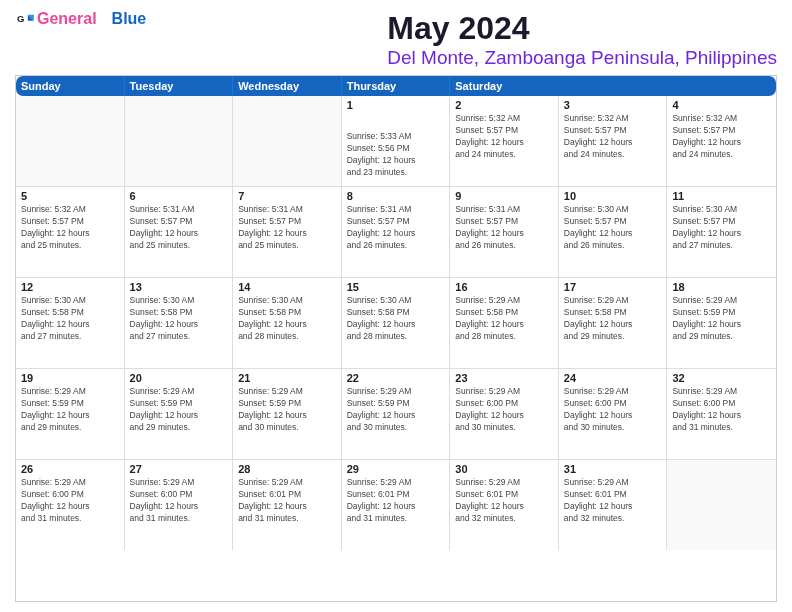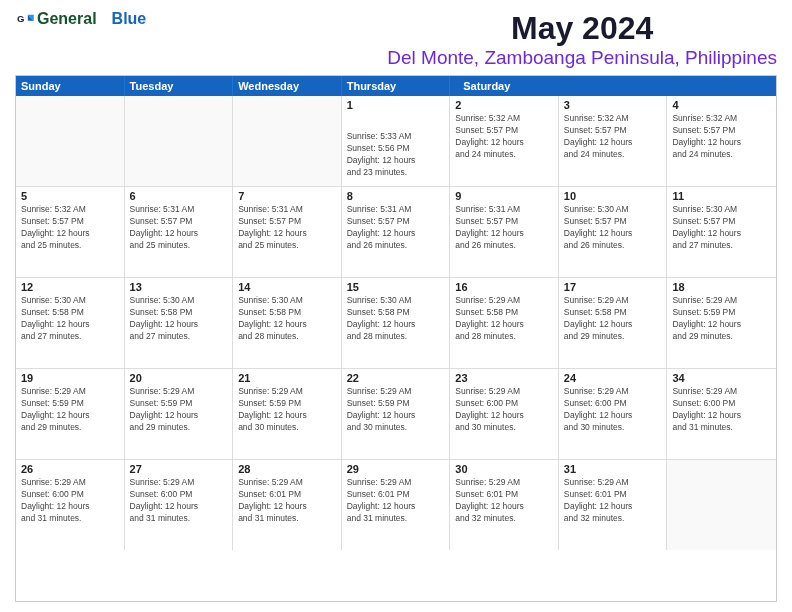--- a/index.html
+++ b/index.html
@@ -32,50 +32,51 @@
       display: flex;
       align-items: center;
       gap: 2px;
     }
     .logo-icon {
       width: 18px;
       height: 18px;
       margin-left: 2px;
     }
     .title-area {
-      text-align: center;
+      text-align: left;
     }
     .month-title {
       font-size: 32px;
       font-weight: bold;
       color: #1a1a2e;
     }
     .location {
       font-size: 19px;
       color: #6d28d9;
     }
     .calendar {
       flex: 1;
       border: 1px solid #ccc;
       overflow: hidden;
     }
     .cal-header-row {
       display: grid;
       grid-template-columns: repeat(7, 1fr);
       background: #1565c0;
+      border-radius: 7px;
     }
     .cal-header-cell {
       color: #fff;
       font-size: 11px;
       font-weight: bold;
       padding: 4px 5px;
       text-align: left;
       border-right: 1px solid #1976d2;
     }
-    .cal-header-cell:last-child { border-right: none; margin-left: 8px; }
+    .cal-header-cell:last-child { border-right: none; }
     .cal-body {
       display: flex;
       flex-direction: column;
     }
     .cal-row {
       display: grid;
       grid-template-columns: repeat(7, 1fr);
       border-bottom: 1px solid #ddd;
       min-height: 90px;
     }
@@ -109,21 +110,21 @@
 <div class="page">
   <div class="header">
     <div class="logo">
       <div class="logo-text">
         <svg class="logo-icon" viewBox="0 0 30 30">
           <rect x="0" y="0" width="30" height="30" fill="white"></rect>
           <text x="0" y="20" font-size="16" font-weight="bold" fill="#1a1a2e">G</text>
           <polygon points="18,8 28,8 28,18" fill="#2196f3"></polygon>
           <polygon points="18,8 28,18 18,18" fill="#1565c0"></polygon>
         </svg>
-        <span style="font-size:16px;font-weight:bold;color:#14532d;">General</span>
+        <span style="font-size:16px;font-weight:bold;color:#ec4899;">General</span>
         <span style="font-size:16px;font-weight:bold;color:#1565c0;padding-left:13px;">Blue</span>
       </div>
     </div>
     <div class="title-area">
       <div class="month-title">May 2024</div>
       <div class="location">Del Monte, Zamboanga Peninsula, Philippines</div>
     </div>
   </div>
 
   <div class="calendar">
@@ -307,21 +308,21 @@
 and 30 minutes.</div>
           </div>
           <div class="cal-cell">
             <div class="day-number">24</div>
             <div class="day-info" style="white-space: pre-line;">Sunrise: 5:29 AM
 Sunset: 6:00 PM
 Daylight: 12 hours
 and 30 minutes.</div>
           </div>
           <div class="cal-cell">
-            <div class="day-number">34</div>
+            <div class="day-number">32</div>
             <div class="day-info" style="white-space: pre-line;">Sunrise: 5:29 AM
 Sunset: 6:00 PM
 Daylight: 12 hours
 and 31 minutes.</div>
           </div>
         </div>
         <div class="cal-row">
           <div class="cal-cell">
             <div class="day-number">26</div>
             <div class="day-info" style="white-space: pre-line;">Sunrise: 5:29 AM

